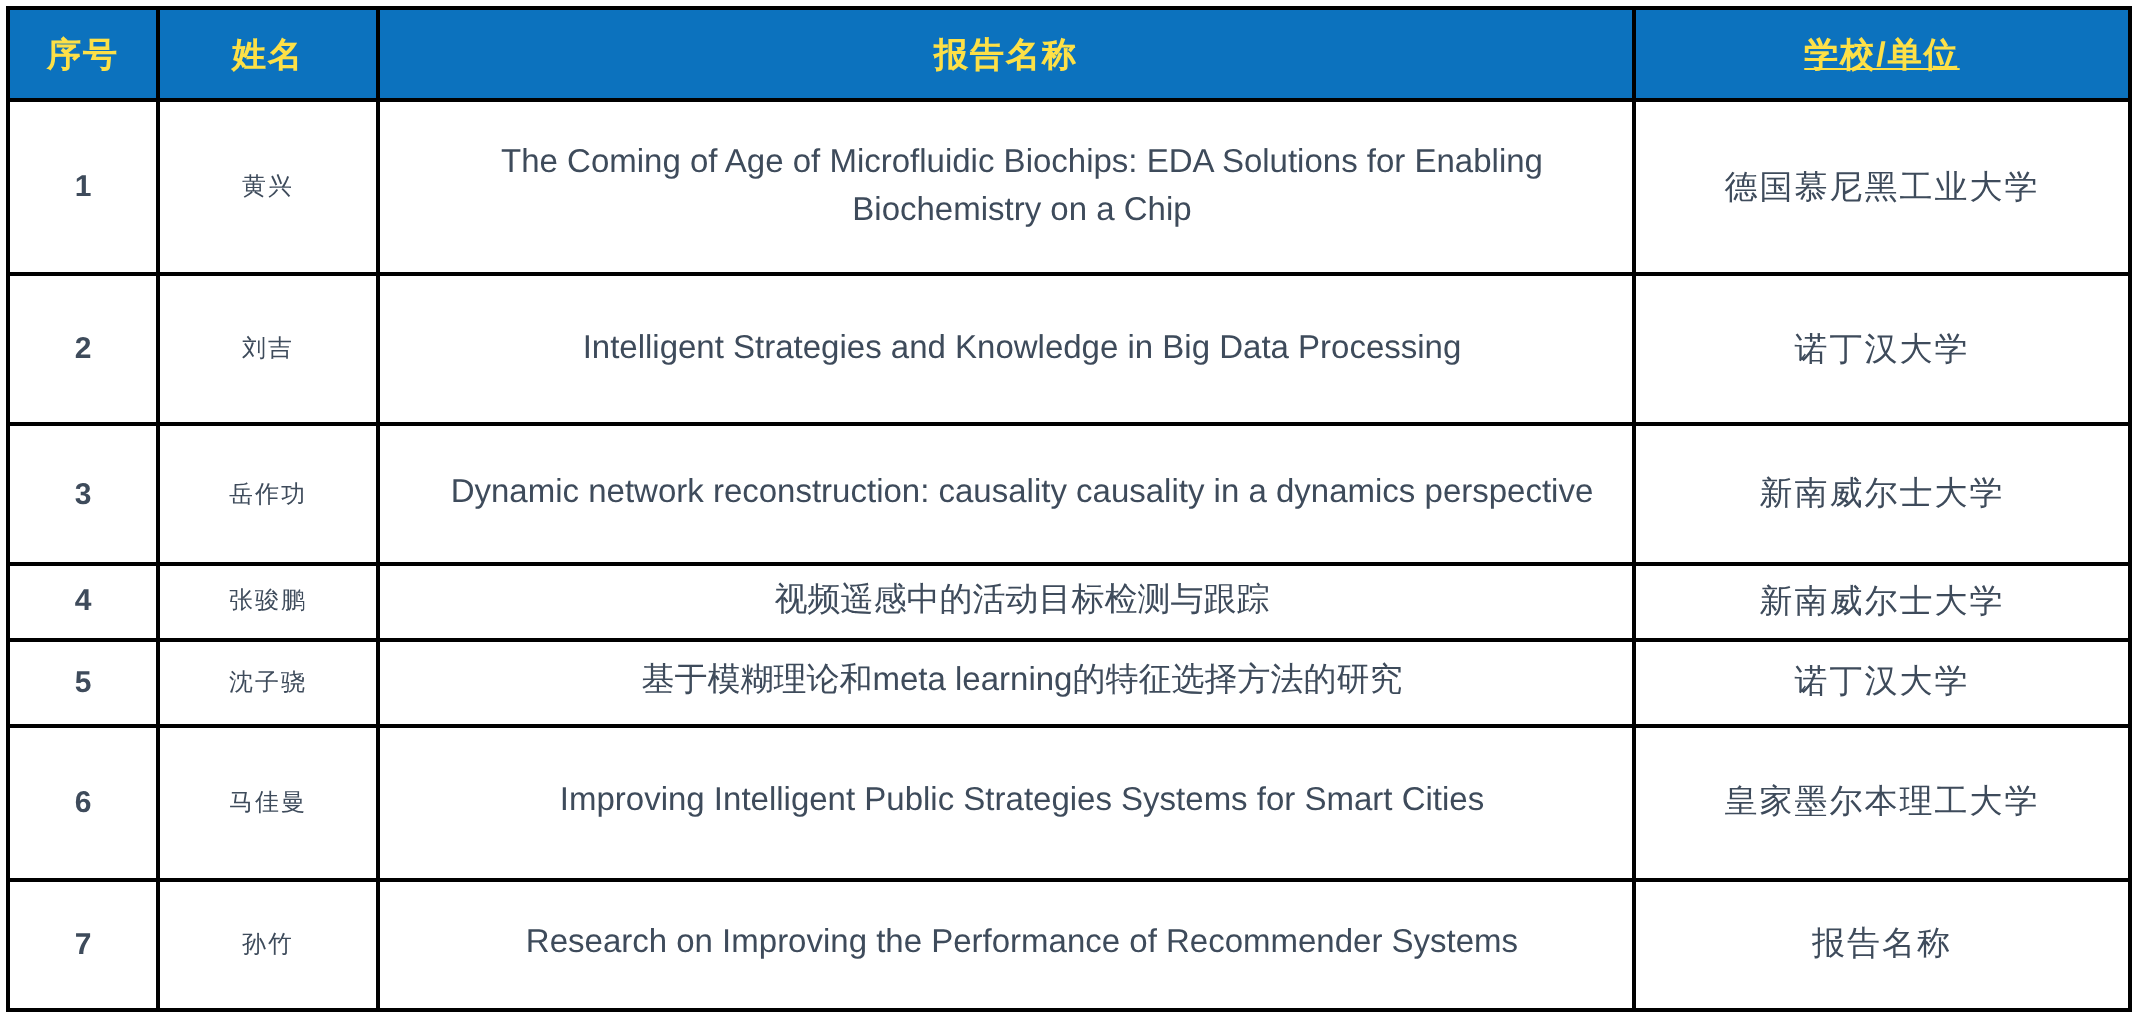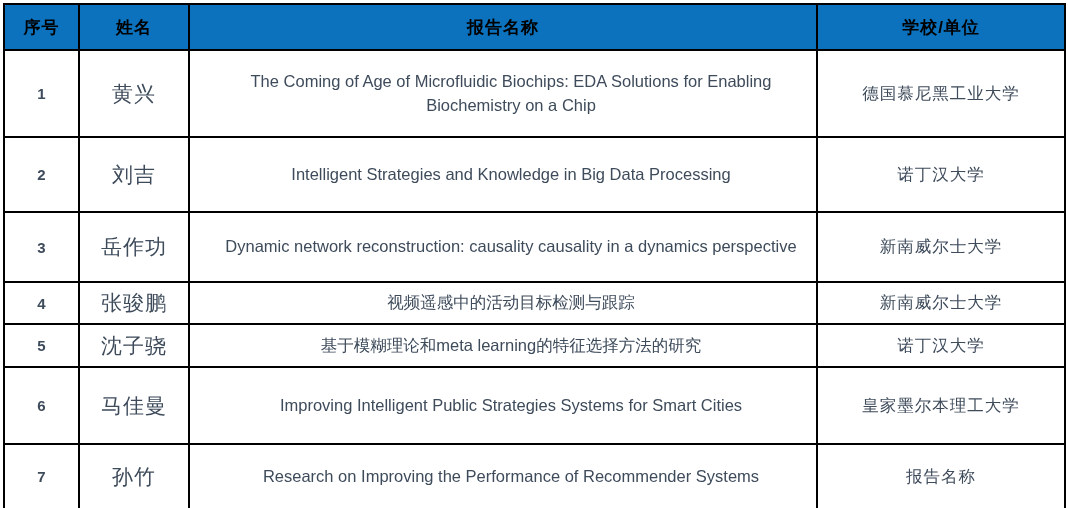--- a/index.html
+++ b/index.html
@@ -26,52 +26,52 @@
     table-layout: fixed;
     border: 2px solid #000000;
   }
   table.report-table col.c-index  { width: 75px;  }
   table.report-table col.c-name   { width: 110px; }
   table.report-table col.c-title  { width: 628px; }
   table.report-table col.c-school { width: 248px; }
 
   thead th {
     background: #0C72BE;
-    color: #000000;
+    color: #fde047;
     font-weight: bold;
     font-size: 17px;
     letter-spacing: 1px;
     height: 44px;
     text-align: center;
     vertical-align: middle;
     border-right: 2px solid #000000;
     border-bottom: 2px solid #000000;
     padding: 0 4px;
   }
-  thead th:last-child { border-right: none; }
+  thead th:last-child { border-right: none; text-decoration: underline; }
 
   tbody td {
     border-right: 2px solid #000000;
     border-bottom: 2px solid #000000;
     text-align: center;
     vertical-align: middle;
     color: #3E4B5B;
     padding: 6px 8px;
     box-sizing: border-box;
   }
   tbody tr:last-child td { border-bottom: none; }
   tbody td:last-child { border-right: none; }
 
   td.cell-index {
     font-weight: bold;
     font-size: 15px;
     color: #3E4B5B;
   }
   td.cell-name {
-    font-size: 21px;
+    font-size: 12px;
     letter-spacing: 1px;
   }
   td.cell-title {
     font-size: 16.5px;
     line-height: 1.45;
     padding-left: 32px;
     padding-right: 16px;
   }
   td.cell-school {
     font-size: 16.5px;

